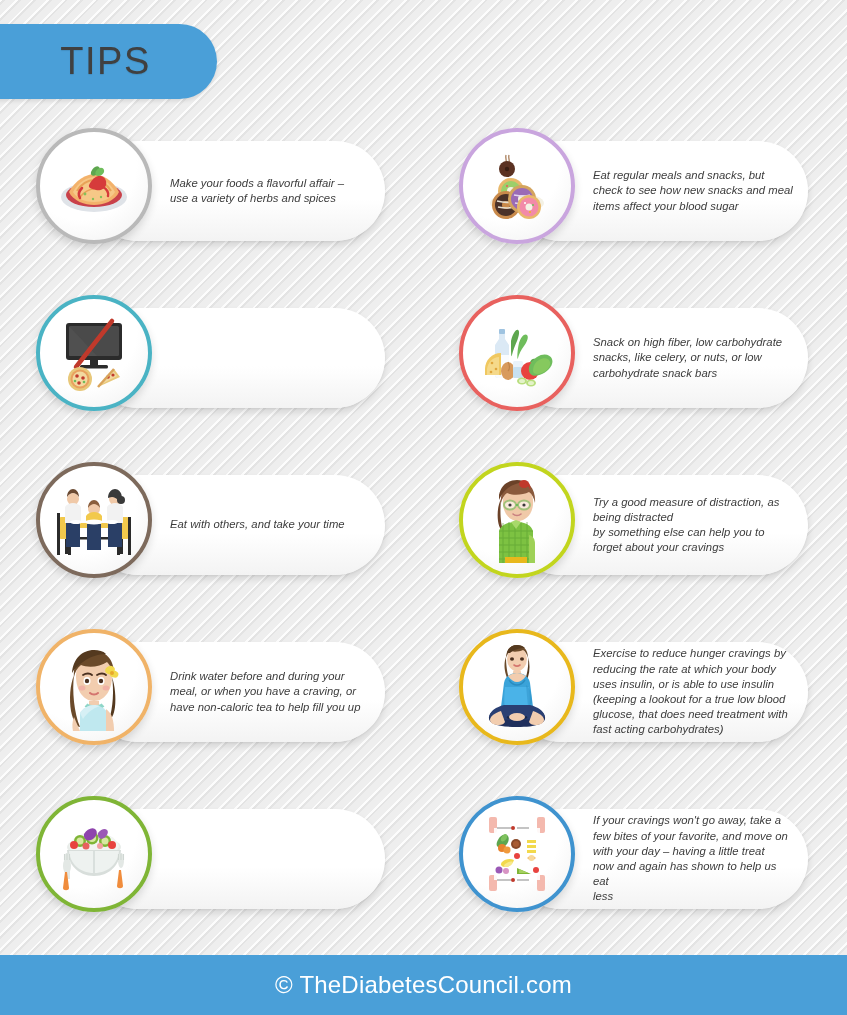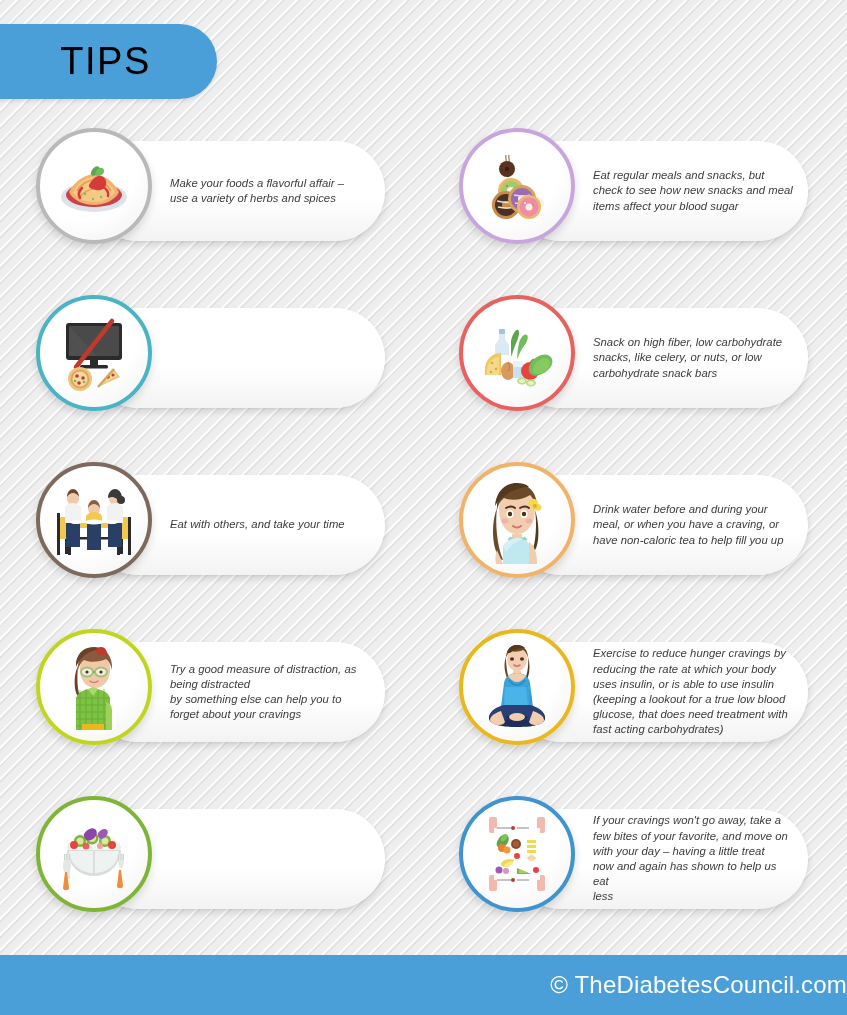--- a/index.html
+++ b/index.html
@@ -49,21 +49,21 @@
     width: 257px;
     height: 75px;
     background: #4a9fd8;
     border-radius: 0 40px 40px 0;
     box-shadow: 0 2px 4px rgba(0,0,0,0.10);
     display: flex;
     align-items: center;
     justify-content: center;
   }
   .header-pill .title {
-    color: #000000;
+    color: #404040;
     font-size: 38px;
     letter-spacing: 1.5px;
     font-weight: 400;
     padding-left: 34px;
     text-shadow: 0 1px 1px rgba(0,0,0,0.10);
   }
 
   
   .tips-grid {
     position: absolute;
@@ -129,21 +129,21 @@
   
   .footer {
     position: absolute;
     left: 0;
     bottom: 0;
     width: 847px;
     height: 60px;
     background: #4a9fd8;
     display: flex;
     align-items: center;
-    justify-content: flex-end;
+    justify-content: center;
   }
   .footer .footer-text {
     color: #ffffff;
     font-size: 24px;
     letter-spacing: 0.2px;
   }
 </style>
 </head>
 <body>
 
@@ -299,53 +299,20 @@
       <path d="M57 21c0-6 4-9 7-9s7 3 7 9c-1-1-3 1-4 3-1-3-4-4-6-4s-3 1-4 1z" fill="#3a3a3a"></path>
       <circle cx="70" cy="23" r="4" fill="#3a3a3a"></circle>
       <path d="M56 30c2-3 5-4 8-4s6 1 8 4v16H56z" fill="#f2f2f2"></path>
       <rect x="57" y="46" width="14" height="24" fill="#2a3f66"></rect>
       <ellipse cx="43" cy="45" rx="9" ry="2.5" fill="#ffffff"></ellipse>
       <ellipse cx="25" cy="45" rx="6" ry="2" fill="#ffffff"></ellipse>
       <ellipse cx="61" cy="45" rx="6" ry="2" fill="#ffffff"></ellipse>
     </svg>
         </div>
         <div class="tip-text">Eat with others, and take your time</div>
-      </div>
-      <div class="tip">
-        <div class="tip-capsule"></div>
-        <div class="tip-circle" style="border-color: rgb(240, 179, 104);">
-    <svg width="76" height="88" viewBox="0 0 76 88">
-      <path d="M38 12c12 0 18 9 18 21 0 14-7 25-18 25s-18-11-18-25c0-12 6-21 18-21z" fill="#f2cdaf"></path>
-      <path d="M18 34c-1-16 7-26 20-26s21 10 20 26c-1-7-4-12-7-15-7 5-19 6-26 3-4 3-6 7-7 12z" fill="#6b4a2a"></path>
-      <path d="M16 30c1-14 10-23 22-23 5 0 9 1 12 4-8 0-17 3-23 8-5 3-9 7-11 11z" fill="#54391f"></path>
-      <path d="M18 32c-4 10-5 24-3 36 2 10 6 16 9 16-6-14-8-36-6-52z" fill="#6b4a2a"></path>
-      <path d="M56 34c3 9 4 20 3 30-1 8-4 13-6 13 4-12 5-30 3-43z" fill="#54391f"></path>
-      <ellipse cx="54" cy="27" rx="5" ry="4" fill="#f2d94c" transform="rotate(-20 54 27)"></ellipse>
-      <ellipse cx="58" cy="31" rx="4.5" ry="3.5" fill="#f2d94c" transform="rotate(20 58 31)"></ellipse>
-      <circle cx="56" cy="30" r="2" fill="#e8a92c"></circle>
-      <path d="M27 32c3-2 7-2 9 0" stroke="#4a3020" stroke-width="1.8" fill="none" stroke-linecap="round"></path>
-      <path d="M41 32c3-2 7-2 9 0" stroke="#4a3020" stroke-width="1.8" fill="none" stroke-linecap="round"></path>
-      <ellipse cx="31" cy="38" rx="3.5" ry="4" fill="#ffffff"></ellipse>
-      <ellipse cx="45" cy="38" rx="3.5" ry="4" fill="#ffffff"></ellipse>
-      <circle cx="31" cy="38" r="2.2" fill="#4a3020"></circle>
-      <circle cx="45" cy="38" r="2.2" fill="#4a3020"></circle>
-      <ellipse cx="26" cy="45" rx="3.5" ry="2.5" fill="#f0a0a0" opacity="0.6"></ellipse>
-      <ellipse cx="50" cy="45" rx="3.5" ry="2.5" fill="#f0a0a0" opacity="0.6"></ellipse>
-      <path d="M34 50c2 2 6 2 8 0" stroke="#d4746e" stroke-width="2" fill="none" stroke-linecap="round"></path>
-      <path d="M33 58h10v8H33z" fill="#f2cdaf"></path>
-      <path d="M30 62c3 3 14 3 17 0" stroke="#8ed6c8" stroke-width="4" fill="none"></path>
-      <path d="M24 70c3-5 9-8 14-8s11 3 14 8v18H24z" fill="#bfe8ef"></path>
-      <path d="M24 70c3-5 9-8 14-8 2 0 4 0 6 1-7 2-13 7-17 13z" fill="#d6f0f5"></path>
-      <path d="M50 66c6 4 8 12 8 22h-8z" fill="#f2cdaf"></path>
-      <path d="M18 74c-2 5-2 10-1 14h7z" fill="#f2cdaf"></path>
-    </svg>
-        </div>
-        <div class="tip-text">Drink water before and during your
-meal, or when you have a craving, or
-have non-caloric tea to help fill you up</div>
       </div>
       <div class="tip">
         <div class="tip-capsule"></div>
         <div class="tip-circle" style="border-color: rgb(194, 213, 30);">
     <svg width="80" height="86" viewBox="0 0 80 86">
       <path d="M26 28c-1-12 5-20 15-20s16 8 15 20c-1 9-7 16-15 16s-14-7-15-16z" fill="#f0c9a8"></path>
       <path d="M24 26c-1-14 6-22 17-22s18 8 17 22c-1-5-3-9-6-11-6 3-16 4-22 1-3 2-5 6-6 10z" fill="#8a5a3c"></path>
       <path d="M22 18c2-10 9-15 18-15 4 0 7 1 9 3-6-1-13 1-18 5-4 3-7 7-9 12z" fill="#6b4228"></path>
       <path d="M24 22c-3 6-4 14-3 22 1 7 4 11 6 11-4-8-4-22-3-33z" fill="#6b4228"></path>
       <path d="M44 6c5 0 8 3 9 7 1-4 0-7-3-8s-5 0-6 1z" fill="#c0392b"></path>
@@ -376,20 +343,53 @@
       <rect x="28" y="80" width="22" height="6" fill="#e8b81c"></rect>
     </svg>
         </div>
         <div class="tip-text">Try a good measure of distraction, as
 being distracted
 by something else can help you to
 forget about your cravings</div>
       </div>
       <div class="tip">
         <div class="tip-capsule"></div>
+        <div class="tip-circle" style="border-color: rgb(240, 179, 104);">
+    <svg width="76" height="88" viewBox="0 0 76 88">
+      <path d="M38 12c12 0 18 9 18 21 0 14-7 25-18 25s-18-11-18-25c0-12 6-21 18-21z" fill="#f2cdaf"></path>
+      <path d="M18 34c-1-16 7-26 20-26s21 10 20 26c-1-7-4-12-7-15-7 5-19 6-26 3-4 3-6 7-7 12z" fill="#6b4a2a"></path>
+      <path d="M16 30c1-14 10-23 22-23 5 0 9 1 12 4-8 0-17 3-23 8-5 3-9 7-11 11z" fill="#54391f"></path>
+      <path d="M18 32c-4 10-5 24-3 36 2 10 6 16 9 16-6-14-8-36-6-52z" fill="#6b4a2a"></path>
+      <path d="M56 34c3 9 4 20 3 30-1 8-4 13-6 13 4-12 5-30 3-43z" fill="#54391f"></path>
+      <ellipse cx="54" cy="27" rx="5" ry="4" fill="#f2d94c" transform="rotate(-20 54 27)"></ellipse>
+      <ellipse cx="58" cy="31" rx="4.5" ry="3.5" fill="#f2d94c" transform="rotate(20 58 31)"></ellipse>
+      <circle cx="56" cy="30" r="2" fill="#e8a92c"></circle>
+      <path d="M27 32c3-2 7-2 9 0" stroke="#4a3020" stroke-width="1.8" fill="none" stroke-linecap="round"></path>
+      <path d="M41 32c3-2 7-2 9 0" stroke="#4a3020" stroke-width="1.8" fill="none" stroke-linecap="round"></path>
+      <ellipse cx="31" cy="38" rx="3.5" ry="4" fill="#ffffff"></ellipse>
+      <ellipse cx="45" cy="38" rx="3.5" ry="4" fill="#ffffff"></ellipse>
+      <circle cx="31" cy="38" r="2.2" fill="#4a3020"></circle>
+      <circle cx="45" cy="38" r="2.2" fill="#4a3020"></circle>
+      <ellipse cx="26" cy="45" rx="3.5" ry="2.5" fill="#f0a0a0" opacity="0.6"></ellipse>
+      <ellipse cx="50" cy="45" rx="3.5" ry="2.5" fill="#f0a0a0" opacity="0.6"></ellipse>
+      <path d="M34 50c2 2 6 2 8 0" stroke="#d4746e" stroke-width="2" fill="none" stroke-linecap="round"></path>
+      <path d="M33 58h10v8H33z" fill="#f2cdaf"></path>
+      <path d="M30 62c3 3 14 3 17 0" stroke="#8ed6c8" stroke-width="4" fill="none"></path>
+      <path d="M24 70c3-5 9-8 14-8s11 3 14 8v18H24z" fill="#bfe8ef"></path>
+      <path d="M24 70c3-5 9-8 14-8 2 0 4 0 6 1-7 2-13 7-17 13z" fill="#d6f0f5"></path>
+      <path d="M50 66c6 4 8 12 8 22h-8z" fill="#f2cdaf"></path>
+      <path d="M18 74c-2 5-2 10-1 14h7z" fill="#f2cdaf"></path>
+    </svg>
+        </div>
+        <div class="tip-text">Drink water before and during your
+meal, or when you have a craving, or
+have non-caloric tea to help fill you up</div>
+      </div>
+      <div class="tip">
+        <div class="tip-capsule"></div>
         <div class="tip-circle" style="border-color: rgb(232, 184, 28);">
     <svg width="86" height="84" viewBox="0 0 86 84">
       <ellipse cx="43" cy="14" rx="10" ry="12" fill="#f2cdaf"></ellipse>
       <path d="M32 13c0-9 5-13 11-13s11 4 11 13c-1-4-3-7-5-8-4 2-10 2-13 1-2 2-3 4-4 7z" fill="#6b4a2a"></path>
       <path d="M33 8c1-5 5-8 10-8 3 0 6 1 8 3-6 0-12 2-15 5z" fill="#54391f"></path>
       <path d="M32 12c-2 5-2 12 0 18 1 4 3 6 4 6-3-7-4-17-4-24z" fill="#6b4a2a"></path>
       <path d="M54 12c2 6 2 14 0 20-1 4-3 6-4 6 3-7 5-18 4-26z" fill="#54391f"></path>
       <ellipse cx="38" cy="14" rx="2" ry="1.8" fill="#4a3020"></ellipse>
       <ellipse cx="48" cy="14" rx="2" ry="1.8" fill="#4a3020"></ellipse>
       <path d="M40 20c2 1.5 4 1.5 6 0" stroke="#d4746e" stroke-width="1.6" fill="none" stroke-linecap="round"></path>

